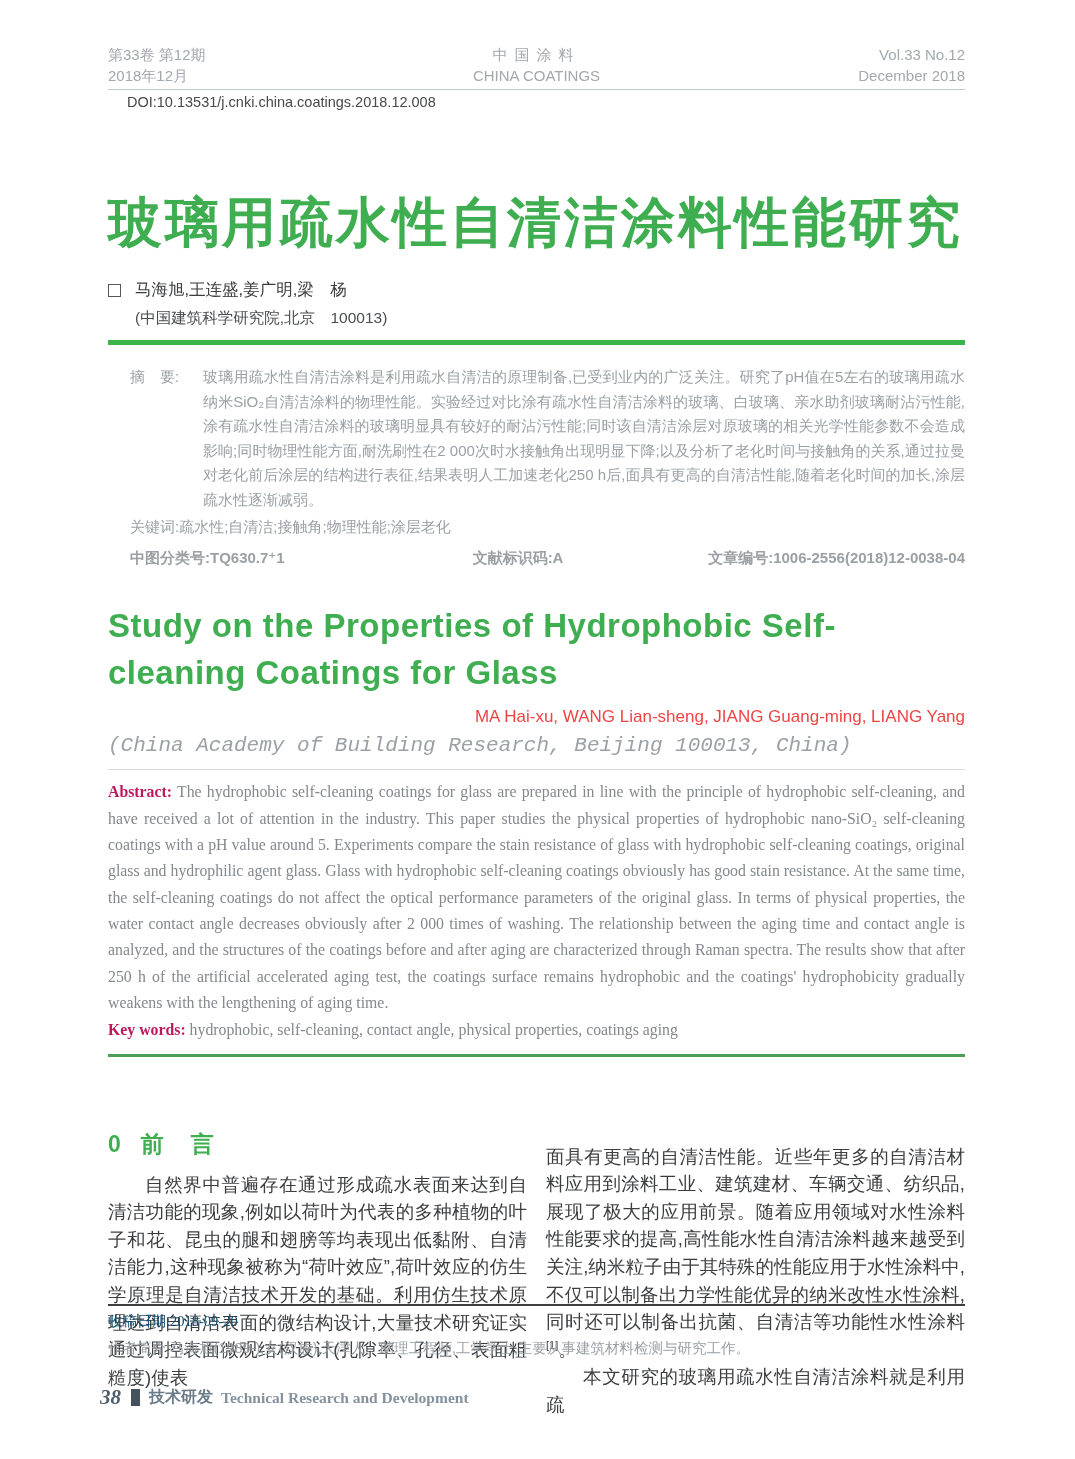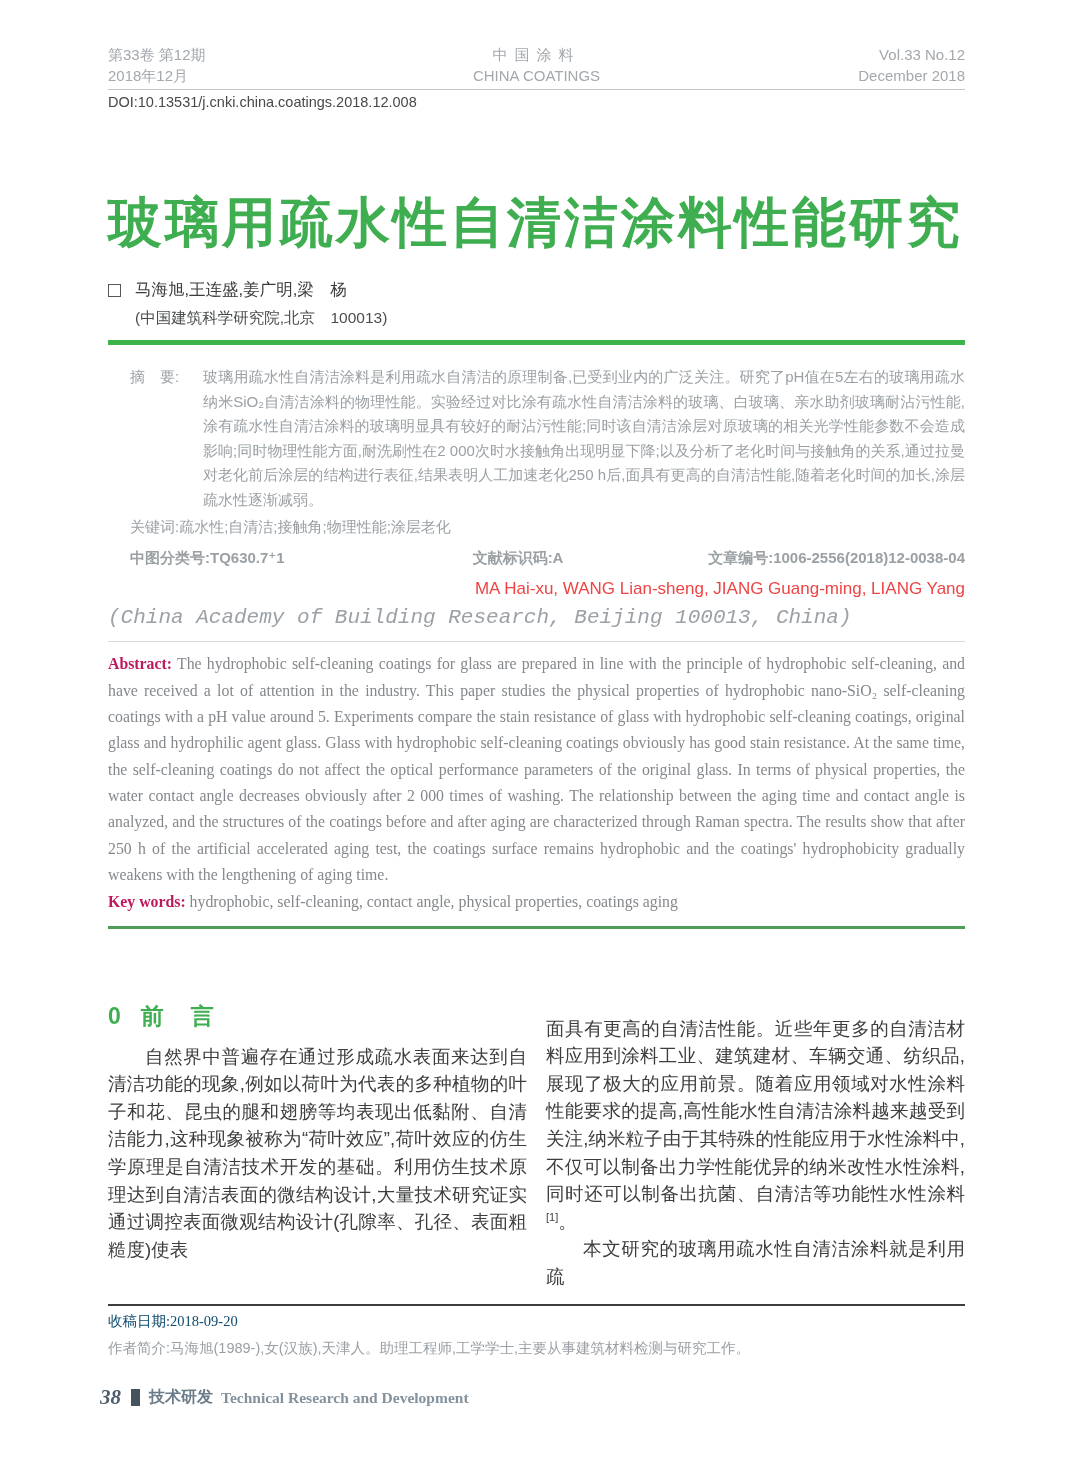--- a/index.html
+++ b/index.html
@@ -14,21 +14,21 @@
   }
 
   
   .jheader { display:flex; justify-content:space-between; align-items:flex-start;
              margin-top:44px; color:#a3a8ad; font-size:15px; line-height:21px; }
   .jheader .col { white-space:nowrap; }
   .jheader .center { text-align:center; }
   .jheader .right { text-align:right; }
   .journal-cn { letter-spacing:7px; }
   .header-rule { border:none; border-top:1px solid #c3c8cc; margin:3px 0 0 0; }
-  .doi { margin-top:4px; color:#46484a; font-size:14.5px; }
+  .doi { margin-top:4px; color:#46484a; font-size:14.5px;margin-left:19px; }
 
   
   .title-cn { margin-top:82px; color:#3fae50; font-size:54px; font-weight:bold;
               letter-spacing:3px; line-height:1.12; white-space:nowrap; }
   .authors-row { margin-top:27px; display:flex; align-items:center; color:#3a3c3e; font-size:16.5px; }
   .author-marker { width:11px; height:11px; border:1.5px solid #55585a; margin-right:14px; flex:0 0 auto; }
   .affil-cn { margin-top:7px; margin-left:27px; color:#4a4d4f; font-size:15.5px; }
   .rule-green-thick { border:none; height:5px; background:#3cb44a; margin:11px 0 0 0; }
 
   
@@ -120,20 +120,21 @@
   </div>
   <div class="keywords-cn">
     <span>关键词:</span><span>疏水性;自清洁;接触角;物理性能;涂层老化</span>
   </div>
   <div class="clc-row">
     <span>中图分类号:TQ630.7⁺1</span>
     <span class="mid">文献标识码:A</span>
     <span class="end">文章编号:1006-2556(2018)12-0038-04</span>
   </div>
 
+  <div class="title-en">Study on the Properties of Hydrophobic Self-cleaning Coatings for Glass</div>
   <div class="authors-en">MA Hai-xu, WANG Lian-sheng, JIANG Guang-ming, LIANG Yang</div>
   <div class="affil-en">(China Academy of Building Research, Beijing 100013, China)</div>
   <hr class="rule-light">
 
   <div class="abstract-en">
     <span class="label">Abstract:</span><span> The hydrophobic self-cleaning coatings for glass are prepared in line with the principle of hydrophobic self-cleaning, and have received a lot of attention in the industry. This paper studies the physical properties of hydrophobic nano-SiO₂ self-cleaning coatings with a pH value around 5. Experiments compare the stain resistance of glass with hydrophobic self-cleaning coatings, original glass and hydrophilic agent glass. Glass with hydrophobic self-cleaning coatings obviously has good stain resistance. At the same time, the self-cleaning coatings do not affect the optical performance parameters of the original glass. In terms of physical properties, the water contact angle decreases obviously after 2 000 times of washing. The relationship between the aging time and contact angle is analyzed, and the structures of the coatings before and after aging are characterized through Raman spectra. The results show that after 250 h of the artificial accelerated aging test, the coatings surface remains hydrophobic and the coatings' hydrophobicity gradually weakens with the lengthening of aging time.</span>
   </div>
   <div class="kw-en">
     <span class="label">Key words:</span><span> hydrophobic, self-cleaning, contact angle, physical properties, coatings aging</span>
   </div>

